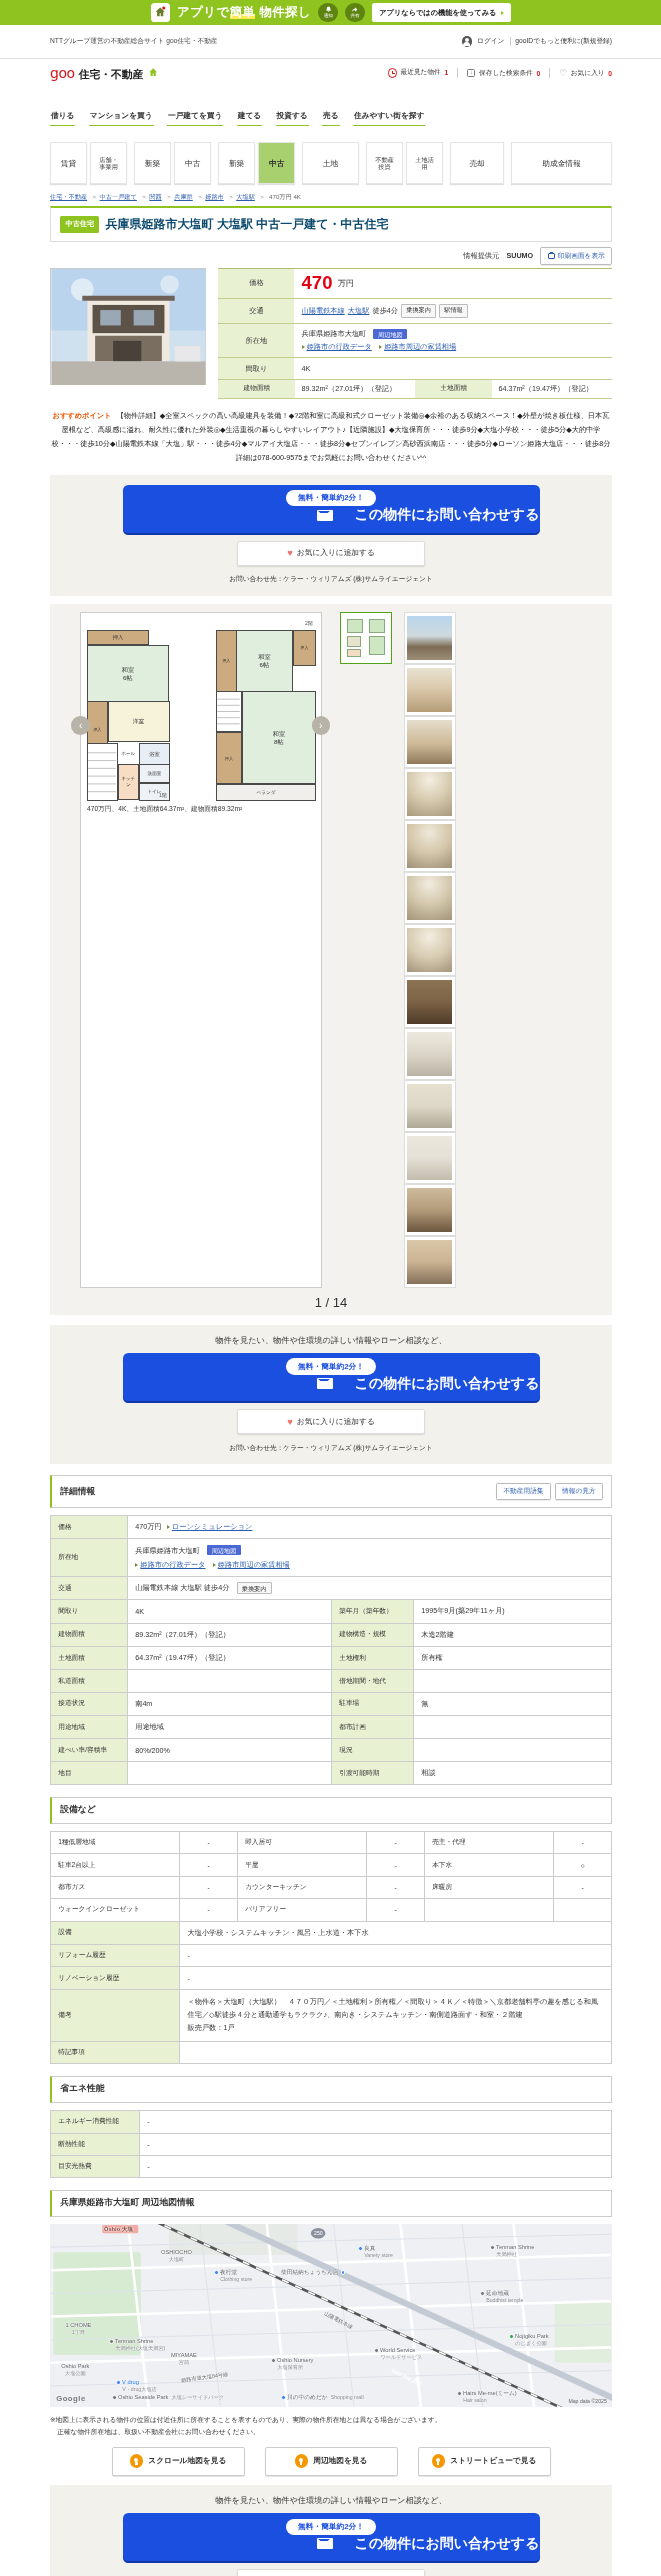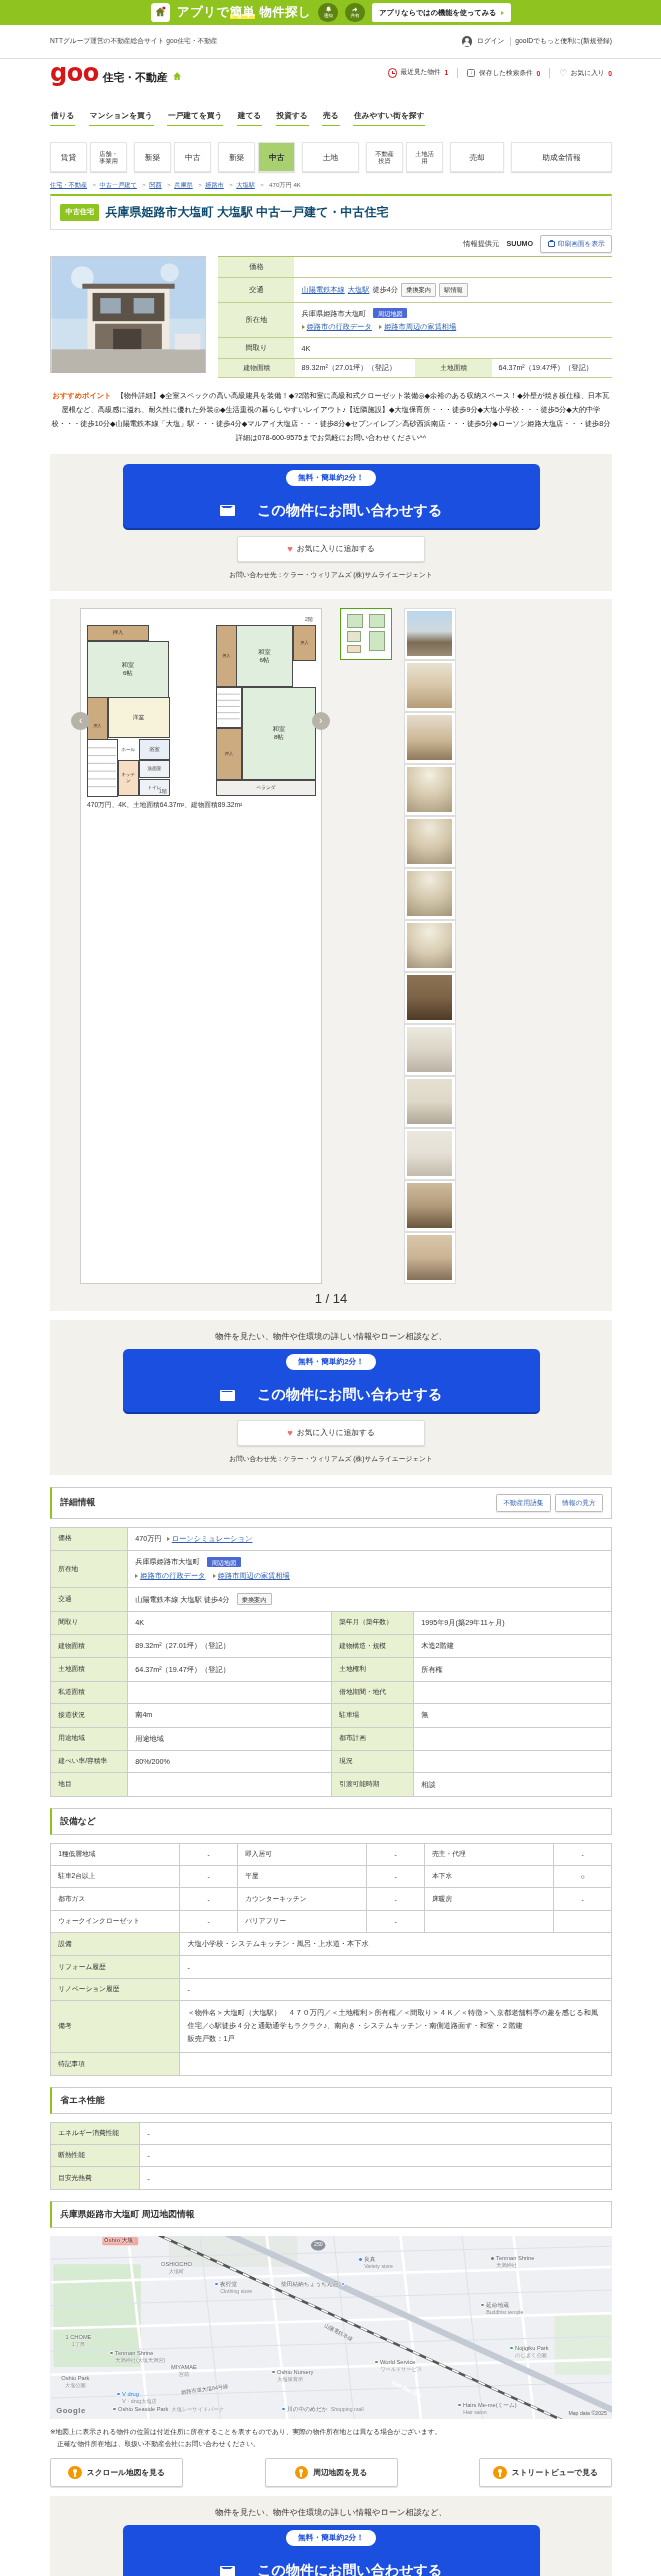--- a/index.html
+++ b/index.html
@@ -20,36 +20,36 @@
 .subbar .tag{font-size:6.7px;color:#444;}
 .subbar .right{display:flex;align-items:center;gap:5.2px;font-size:6.7px;}
 .pico{width:10.3px;height:10.3px;border-radius:50%;background:#555;position:relative;display:inline-block;}
 .pico::before{content:"";position:absolute;left:3.1px;top:1.5px;width:4.1px;height:4.1px;border-radius:50%;background:#fff;}
 .pico::after{content:"";position:absolute;left:1.5px;top:5.7px;width:7.2px;height:4.1px;border-radius:3.6px 3.6px 0 0;background:#fff;}
 .vline{width:0.5px;height:9.3px;background:#ccc;}
 
 .logorow{height:28px;display:flex;align-items:center;}
 .logorow .inner{width:562px;margin:0 auto;display:flex;align-items:center;justify-content:space-between;}
 .goologo{display:flex;align-items:baseline;gap:4.1px;cursor:pointer;}
-.goologo .g{font-size:24px;font-weight:bold;color:#d61518;letter-spacing:-0.5px;font-family:"DejaVu Sans",sans-serif;}
+.goologo .g{font-size:14px;font-weight:normal;color:#d61518;letter-spacing:-0.5px;font-family:"DejaVu Sans",sans-serif;}
 .goologo .s{font-size:10.8px;font-weight:bold;color:#222;}
 .toolico{display:flex;align-items:center;gap:3.6px;font-size:6.7px;color:#333;cursor:pointer;}
 .cnt{color:#d61518;font-weight:bold;}
 .tools{display:flex;align-items:center;gap:9.3px;}
 .clockico{width:9.3px;height:9.3px;border:1px solid #d61518;border-radius:50%;position:relative;}
 .clockico::before{content:"";position:absolute;left:3.6px;top:1.5px;width:1px;height:3.1px;background:#d61518;}
 .clockico::after{content:"";position:absolute;left:3.6px;top:3.6px;width:2.6px;height:1px;background:#d61518;}
 .saveico{width:8.2px;height:8.2px;border:1px solid #777;border-radius:1.5px;position:relative;}
 .saveico::before{content:"↓";position:absolute;left:1.5px;top:-1px;font-size:5.7px;color:#777;}
 .heartico{font-size:8.8px;color:#888;}
 
 .navrow{display:flex;gap:13.4px;width:562px;margin:16px auto;padding-top:5.2px;}
 .tab{font-size:7.7px;font-weight:bold;color:#333;padding:3.1px 1px 4.1px;border-bottom:1.5px solid #8fc31f;cursor:pointer;white-space:nowrap;}
 .subnav{display:flex;gap:3.1px;width:562px;margin:2.1px auto 0;}
-.snbox{background:#fff;border:0.5px solid #e5e5e5;box-shadow:0 1px 1px rgba(0,0,0,.12);min-width:37px;height:30px;display:flex;align-items:center;justify-content:center;font-size:7.7px;cursor:pointer;text-align:center;line-height:1.25;padding:0 5.2px;}
+.snbox{background:#fff;border:0.5px solid #e5e5e5;box-shadow:0 1px 1px rgba(0,0,0,.12);min-width:37px;height:42px;display:flex;align-items:center;justify-content:center;font-size:7.7px;cursor:pointer;text-align:center;line-height:1.25;padding:0 5.2px;}
 .snbox.small{font-size:6.2px;}
 .snbox.active{background:#a8d06e;font-weight:bold;}
 .snbox.wide{min-width:101px;}
 .sngap{width:7.2px;}
 
 .bc{font-size:6.2px;margin:8.2px auto 4.1px;width:562px;color:#666;}
 .bc a{margin-right:2.1px;}
 .bc .sep{margin:0 2.1px;color:#888;}
 
 .titlebox{border:0.5px solid #ddd;border-top:2.1px solid #8fc31f;background:#fff;width:562px;margin:0 auto;padding:8.2px 9.3px;display:flex;align-items:center;gap:6.2px;}
@@ -77,21 +77,21 @@
 .pair2lbl{width:77px;background:#e9f1d3;display:flex;align-items:center;justify-content:center;font-size:6.7px;flex:none;padding:4.1px 2.1px;text-align:center;}
 .pair2val{flex:1;padding:4.1px 6.2px;font-size:7.2px;display:flex;align-items:center;}
 
 .osusume{width:562px;margin:10.3px auto 0;font-size:7.2px;line-height:1.95;text-align:center;color:#222;}
 .osusume .olbl{color:#ea5504;font-weight:bold;margin-right:5.2px;}
 
 .ctaband{width:562px;margin:9.3px auto 0;background:#f3f1ec;padding:10.3px 0 11.3px;text-align:center;}
 .cta-lead{font-size:8.2px;color:#333;margin-bottom:7.2px;}
 .bluebtn{width:417px;margin:0 auto;background:#1b4fe0;border-radius:5.2px;box-shadow:0 2.1px 0 #1238a8;padding:5.2px 0 8.2px;cursor:pointer;}
 .freepill{display:inline-block;background:#fff;border-radius:10.3px;padding:3.1px 12.4px;font-size:7.7px;font-weight:bold;color:#1b4fe0;}
-.bluebtn .line2{display:flex;align-items:center;justify-content:center;gap:22px;margin-top:16px;}
+.bluebtn .line2{display:flex;align-items:center;justify-content:flex-end;gap:22px;margin-top:0;}
 .envico{width:15.5px;height:10.8px;background:#fff;border-radius:1px;position:relative;}
 .envico::before{content:"";position:absolute;left:1px;top:1px;border-left:6.7px solid transparent;border-right:6.7px solid transparent;border-top:5.7px solid #1b4fe0;}
 .envico::after{content:"";position:absolute;left:1px;top:2.6px;border-left:6.7px solid transparent;border-right:6.7px solid transparent;border-top:5.7px solid #fff;}
 .bluebtn .btxt{color:#fff;font-size:14px;font-weight:bold;}
 .favbtn{width:188px;margin:8.2px auto 0;background:#fff;border:0.5px solid #ddd;border-radius:2.1px;box-shadow:0 1px 1.5px rgba(0,0,0,.12);padding:6.7px 0;font-size:7.7px;color:#333;display:flex;align-items:center;justify-content:center;gap:4.1px;cursor:pointer;}
 .hearts{color:#f0716a;font-size:9.3px;}
 .contact-line{margin-top:9.3px;font-size:6.7px;color:#333;}
 
 .galband{width:562px;margin:8.2px auto 0;background:#f4f2ee;padding:8.2px 0 5.2px;}
 .galflex{display:flex;justify-content:center;gap:18.5px;}
@@ -122,21 +122,21 @@
 .loanlink{margin-left:5.2px;}
 .remark{white-space:pre-line;line-height:1.8;}
 .eqv{width:45px;text-align:center;}
 .eqlbl{background:#e9f1d3;width:101px;}
 
 .mapbox{width:562px;margin:7.2px auto 0;position:relative;height:183px;background:#eef0f3;overflow:hidden;}
 .mlabel{position:absolute;font-size:5.7px;color:#5f6368;text-shadow:0 0 1.5px #fff,0 0 1.5px #fff,0 0 1.5px #fff;line-height:1.25;white-space:nowrap;}
 .mlabel .sub{color:#80868b;font-size:5.2px;}
 .pin{width:4.6px;height:4.6px;border-radius:50%;display:inline-block;margin-right:1.5px;border:0.8px solid #fff;vertical-align:middle;}
 .mapnote{width:562px;margin:7.2px auto 0;font-size:6.7px;color:#333;line-height:1.8;}
-.mapbtns{width:562px;margin:8.2px auto 0;display:flex;justify-content:space-between;gap:3px;}
+.mapbtns{width:562px;margin:8.2px auto 0;display:flex;justify-content:center;gap:20px;}
 .mapbtn2{width:133px;height:29px;background:#fff;border:0.5px solid #ccc;border-radius:2.1px;box-shadow:0 1px 1px rgba(0,0,0,.12);display:flex;align-items:center;justify-content:center;gap:5.2px;font-size:7.7px;font-weight:bold;cursor:pointer;}
 .oico{width:13.4px;height:13.4px;border-radius:50%;background:#f39800;position:relative;flex:none;}
 .oico::before{content:"";position:absolute;left:4.6px;top:3.1px;width:4.1px;height:4.1px;border-radius:50%;background:#fff;}
 .oico::after{content:"";position:absolute;left:5.7px;top:7.2px;width:2.1px;height:3.6px;background:#fff;}
 </style>
 </head>
 <body>
 
 <div class="appbar">
   <div class="app-ico">
@@ -269,20 +269,24 @@
       <rect x="160" y="80" width="40" height="30" fill="#9aa7b5"></rect>
       <rect x="85" y="130" width="130" height="50" fill="#7a6e60"></rect>
       <rect x="120" y="140" width="55" height="40" fill="#4a423a"></rect>
       <rect y="180" width="300" height="46" fill="#b9b4ac"></rect>
       <rect x="240" y="150" width="50" height="30" fill="#e8e8ea"></rect>
     </svg>
   </div>
   <div class="stable">
     <div class="srow">
       <div class="slbl">価格</div>
+      <div class="sval">
+          <span class="price-num">470</span>
+          <span class="price-unit">万円</span>
+        </div>
     </div>
     <div class="srow">
       <div class="slbl">交通</div>
       <div class="sval">
         <a>山陽電鉄本線</a>
         <a>大塩駅</a>
         <span>徒歩4分</span>
         <span class="minibtn">乗換案内</span>
         <span class="minibtn">駅情報</span>
       </div>

